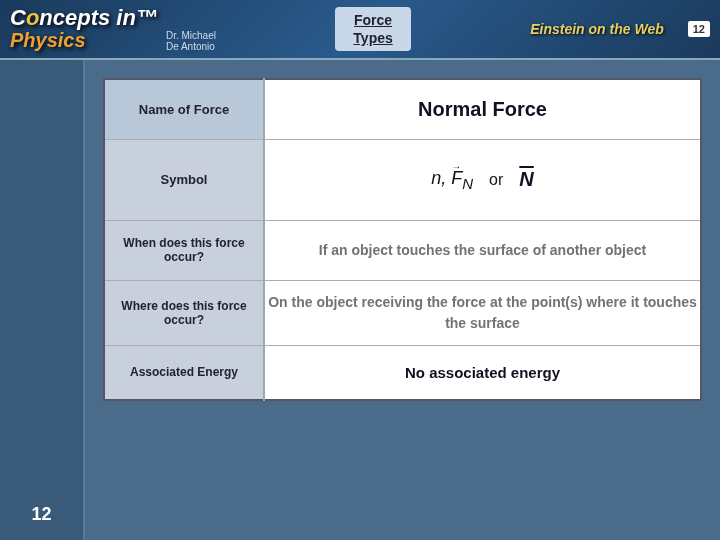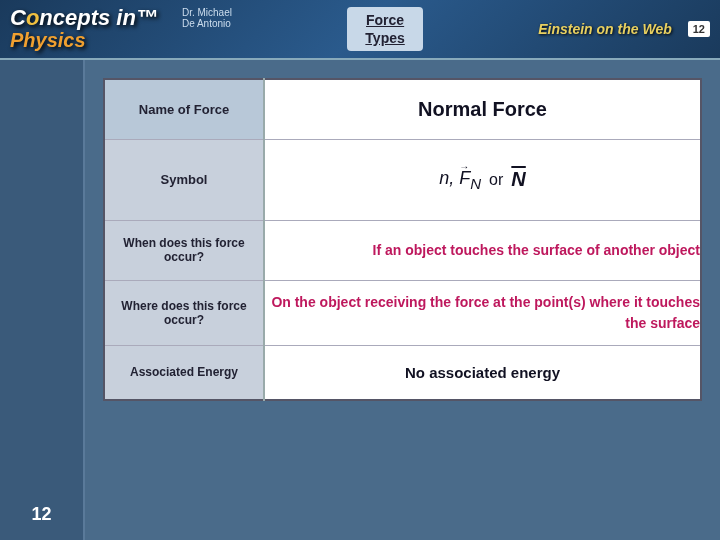--- a/index.html
+++ b/index.html
@@ -19,22 +19,22 @@
       background: linear-gradient(135deg, #1a3a5c 0%, #2a5a8c 50%, #1a3a5c 100%);
       display: flex;
       align-items: center;
       justify-content: space-between;
       padding: 0 10px;
       border-bottom: 2px solid #8ab;
     }
 
     .header-left {
       display: flex;
-      align-items: flex-start;
-      gap: 20px;
+      align-items: flex-end;
+      gap: 4px;
     }
 
     .concepts-logo {
       font-size: 22px;
       font-weight: bold;
       color: #fff;
       font-style: italic;
       text-shadow: 2px 2px 4px #000;
       line-height: 1;
     }
@@ -59,21 +59,21 @@
       font-size: 14px;
       font-weight: bold;
       color: #223;
       line-height: 1.3;
       text-decoration: underline;
     }
 
     .header-right {
       display: flex;
       align-items: center;
-      gap: 16px;
+      gap: 24px;
     }
 
     .einstein-logo {
       font-size: 14px;
       font-weight: bold;
       color: #e8d060;
       text-shadow: 1px 1px 3px #000;
       font-style: italic;
     }
 
@@ -164,34 +164,35 @@
 
     .symbol-row .value-cell {
       font-size: 18px;
       font-style: italic;
       padding: 20px;
     }
 
     .symbol-math {
       display: inline-flex;
       align-items: center;
+      gap: 8px;
       font-size: 18px;
     }
 
     .when-row .label-cell,
     .where-row .label-cell {
       font-size: 12px;
     }
 
     .when-row .value-cell,
     .where-row .value-cell {
       font-size: 14px;
       font-weight: bold;
-      color: #be185d;
-      text-align: right;
+      color: #737373;
+      text-align: center;
       line-height: 1.5;
     }
 
     .associated-row .label-cell {
       font-size: 12px;
     }
 
     .associated-row .value-cell {
       font-size: 15px;
       font-weight: bold;

